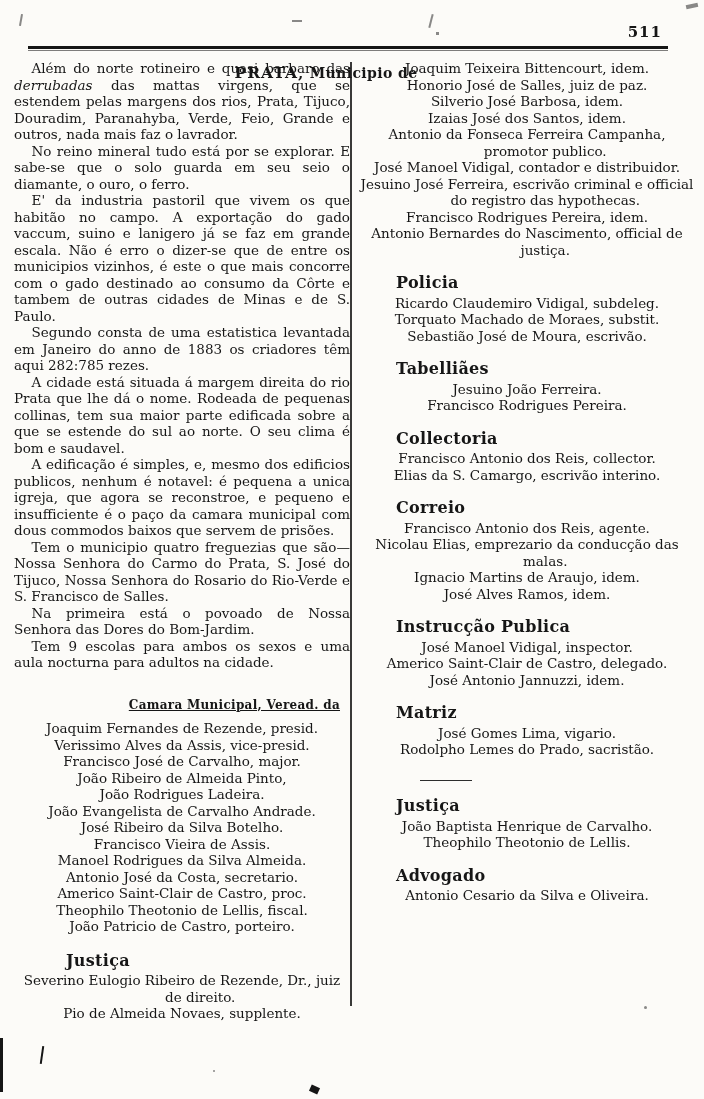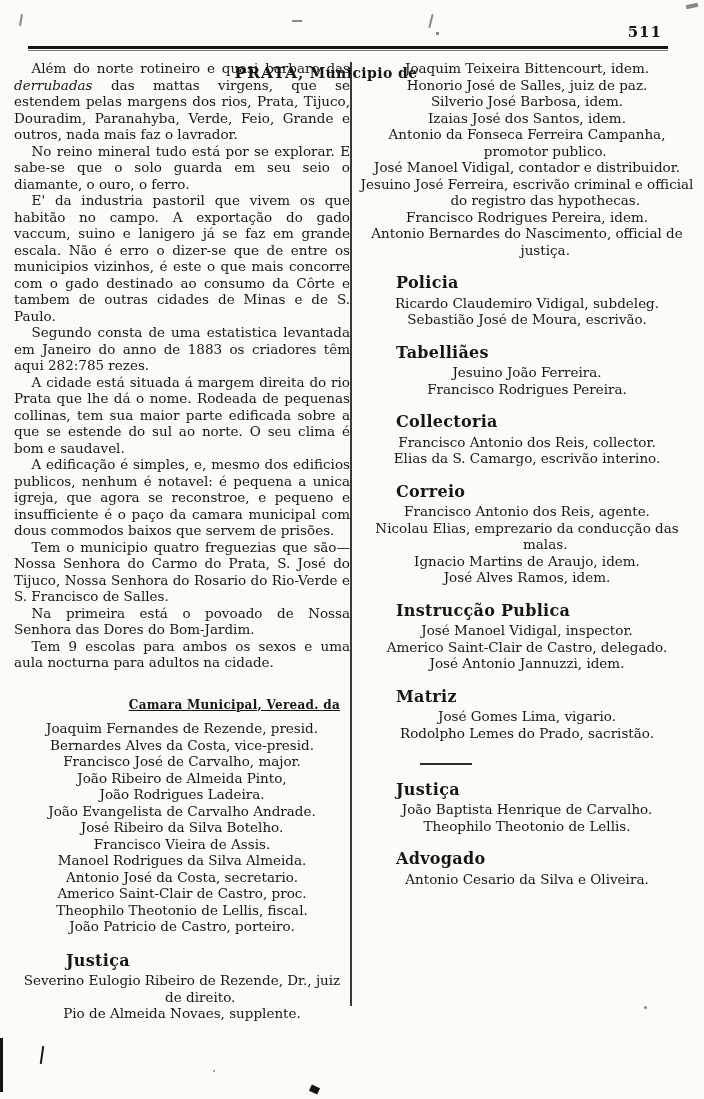--- a/index.html
+++ b/index.html
@@ -102,21 +102,21 @@
       </div>
 
     <div id="left-sections">
 
         <div class="section">
           <h3 class="sec-heading">Camara Municipal, Veread. da</h3>
           <div class="entries">
 
               <p class="entry">Joaquim Fernandes de Rezende, presid.</p>
 
-              <p class="entry">Bernardes Alves da Costa, vice-presid.</p>
+              <p class="entry">Verissimo Alves da Assis, vice-presid.</p>
 
               <p class="entry">Francisco José de Carvalho, major.</p>
 
               <p class="entry">João Ribeiro de Almeida Pinto,</p>
 
               <p class="entry">João Rodrigues Ladeira.</p>
 
               <p class="entry">João Evangelista de Carvalho Andrade.</p>
 
               <p class="entry">José Ribeiro da Silva Botelho.</p>
@@ -173,20 +173,21 @@
       </div>
 
     <div id="right-sections">
 
         <div class="section">
           <h3 class="sec-heading">Policia</h3>
           <div class="entries">
 
               <p class="entry">Ricardo Claudemiro Vidigal, subdeleg.</p>
 
+              <p class="entry">Torquato Machado de Moraes, substit.</p>
 
               <p class="entry">Sebastião José de Moura, escrivão.</p>
             </div>
 
         </div>
 
         <div class="section">
           <h3 class="sec-heading">Tabelliães</h3>
           <div class="entries">
 

